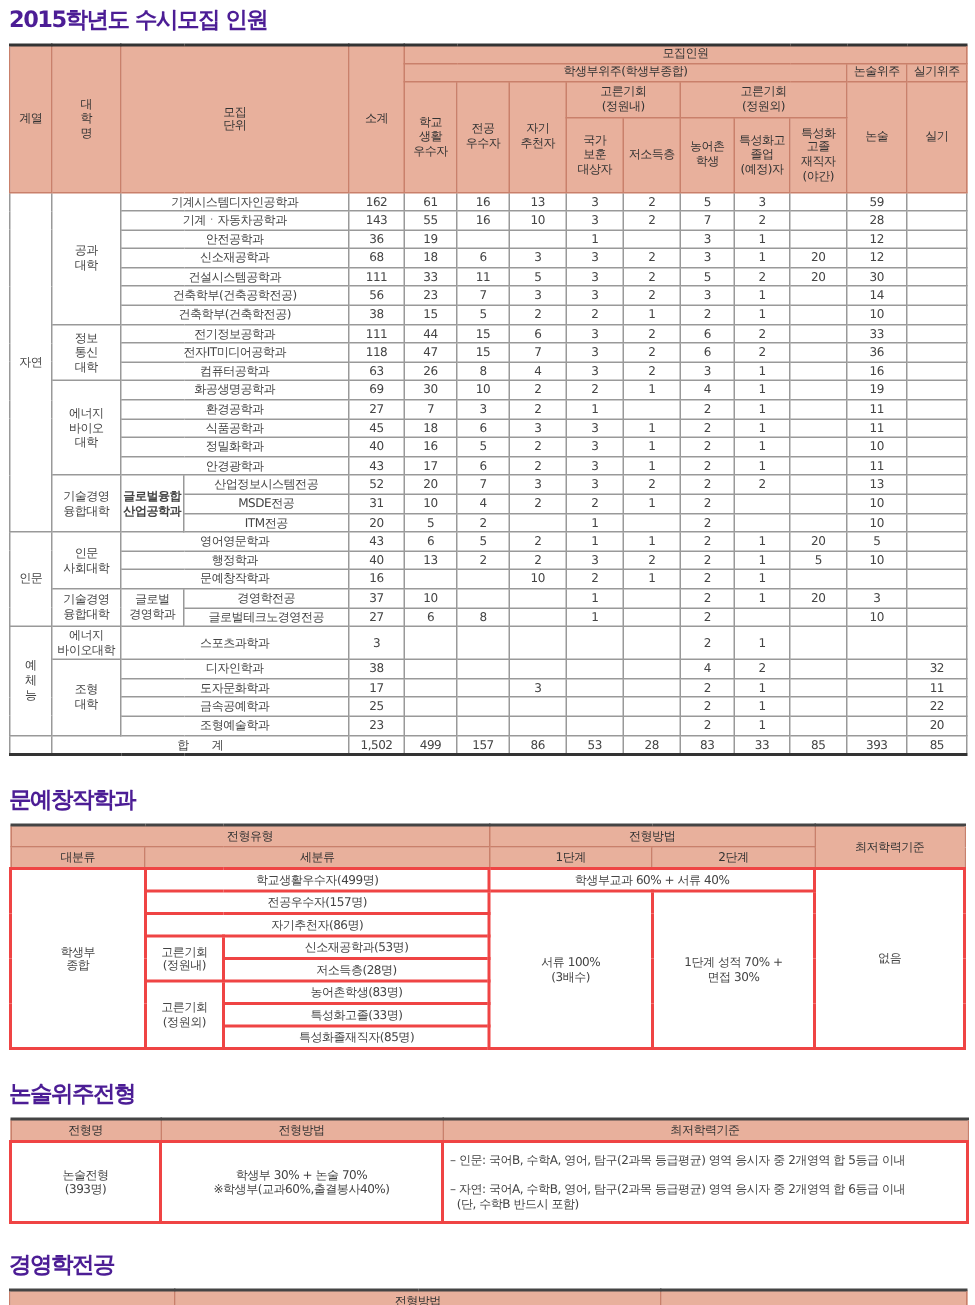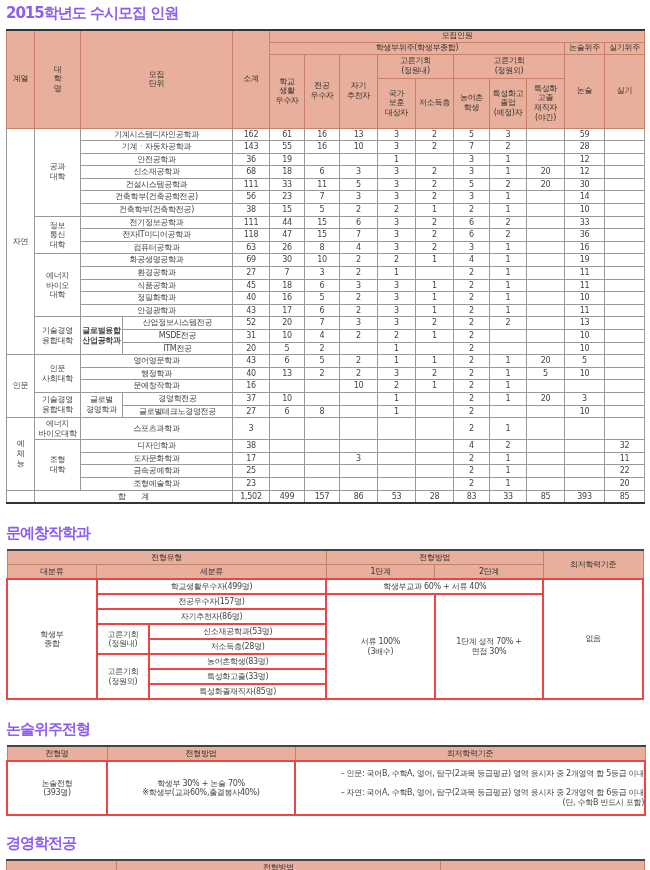--- a/index.html
+++ b/index.html
@@ -1,28 +1,28 @@
 <!DOCTYPE html>
 <html><head>
 <meta charset="utf-8">
 <style>
   html,body{margin:0;padding:0;background:#fff;}
   body{width:650px;height:870px;overflow:hidden;font-family:"DejaVu Sans","Liberation Sans",sans-serif;color:#333;}
-  .sec-title{color:#8b5cf6;font-weight:bold;font-size:15px;letter-spacing:-1px;margin:0;padding-left:6px;}
+  .sec-title{color:#4c1d95;font-weight:bold;font-size:15px;letter-spacing:-1px;margin:0;padding-left:6px;}
   table{border-collapse:collapse;width:638px;margin-left:6px;table-layout:fixed;}
   td,th{font-size:8px;text-align:center;vertical-align:middle;padding:0;line-height:1.2;letter-spacing:-0.3px;}
   th{background:#e8b09c;font-weight:normal;color:#333;border:1px solid #fff;border-right:1px solid #c88;}
   td{border-bottom:1px solid #999;border-right:1px solid #aaa;height:11.6px;color:#444;}
   .main th{border:1px solid #c9806b;}
   .main td{border:1px solid #999;}
   .main{border-top:2px solid #333;border-bottom:2px solid #333;}
   .sub{border-top:2px solid #444;border-bottom:2px solid #555;}
   .sub th{border:1px solid #c9806b;height:13px;}
   .sub td{border:2px solid #ef4444;height:13px;}
-  .left{text-align:right;padding-left:4px;}
+  .left{text-align:left;padding-left:4px;}
   .total td{font-weight:normal;}
 </style>
 </head>
 <body>
 
 <div style="height:4px"></div>
 <h2 class="sec-title">2015학년도 수시모집 인원</h2>
 <div style="height:6px"></div>
 
 <table class="main" id="t1">

